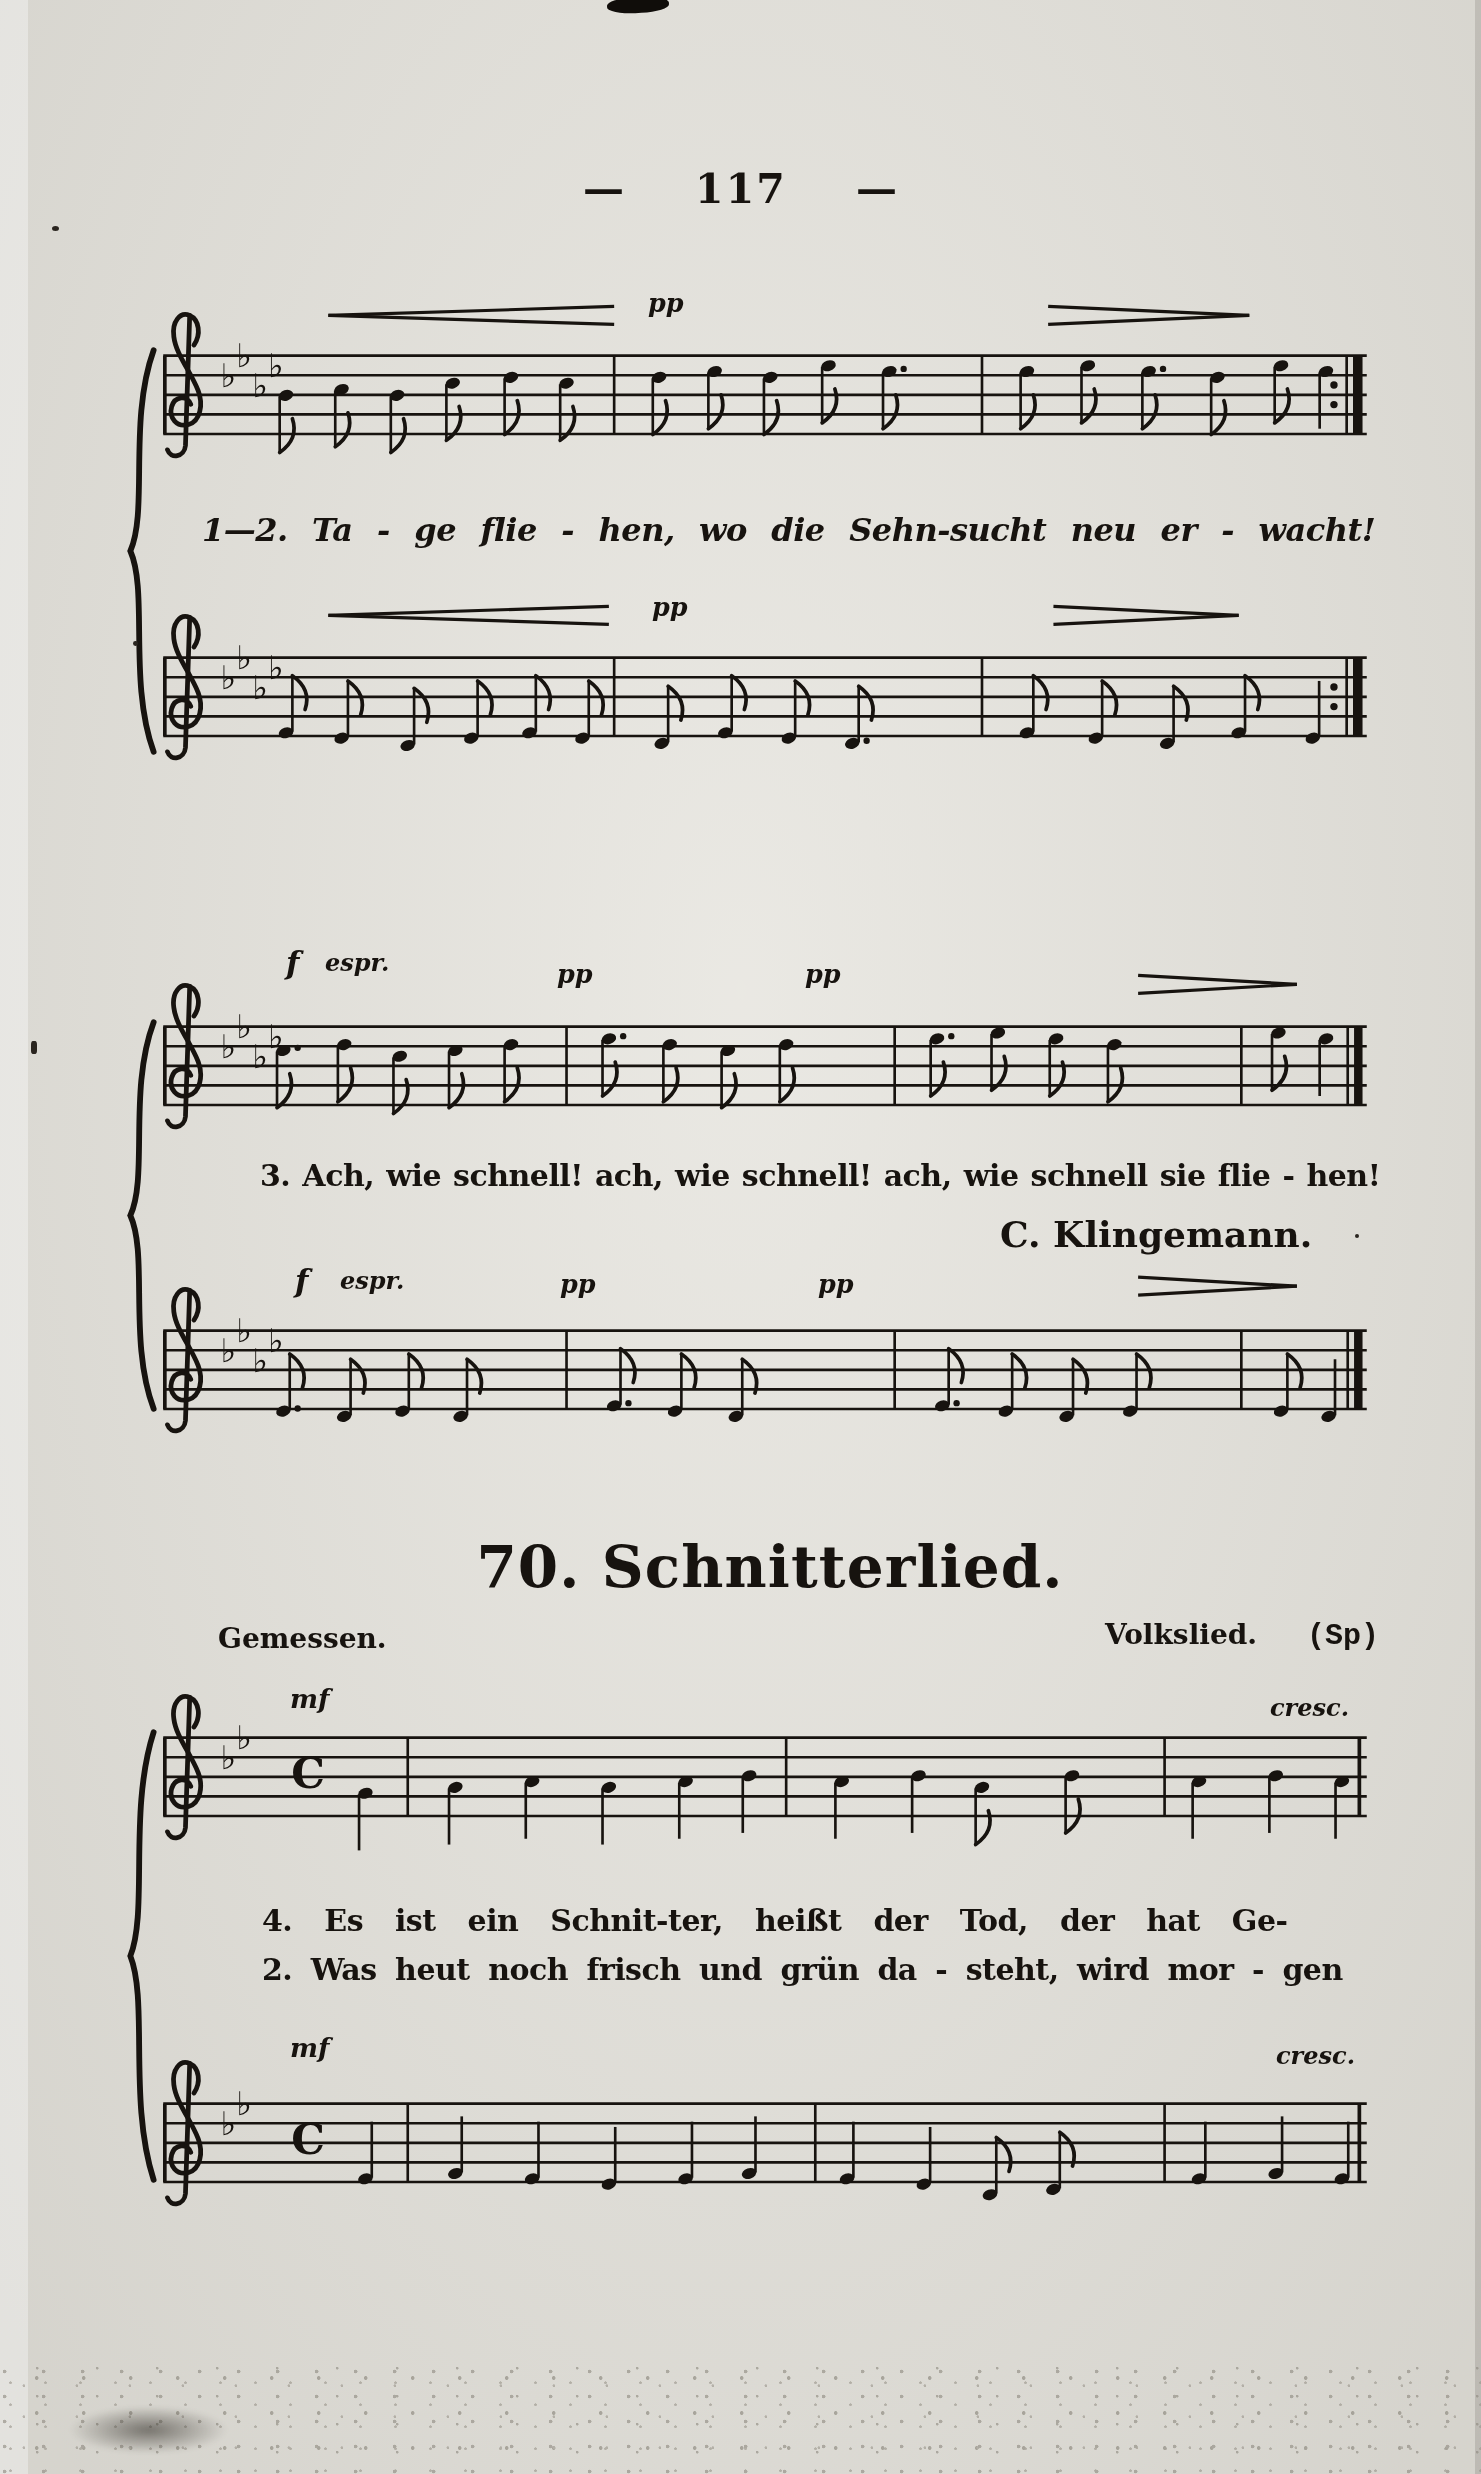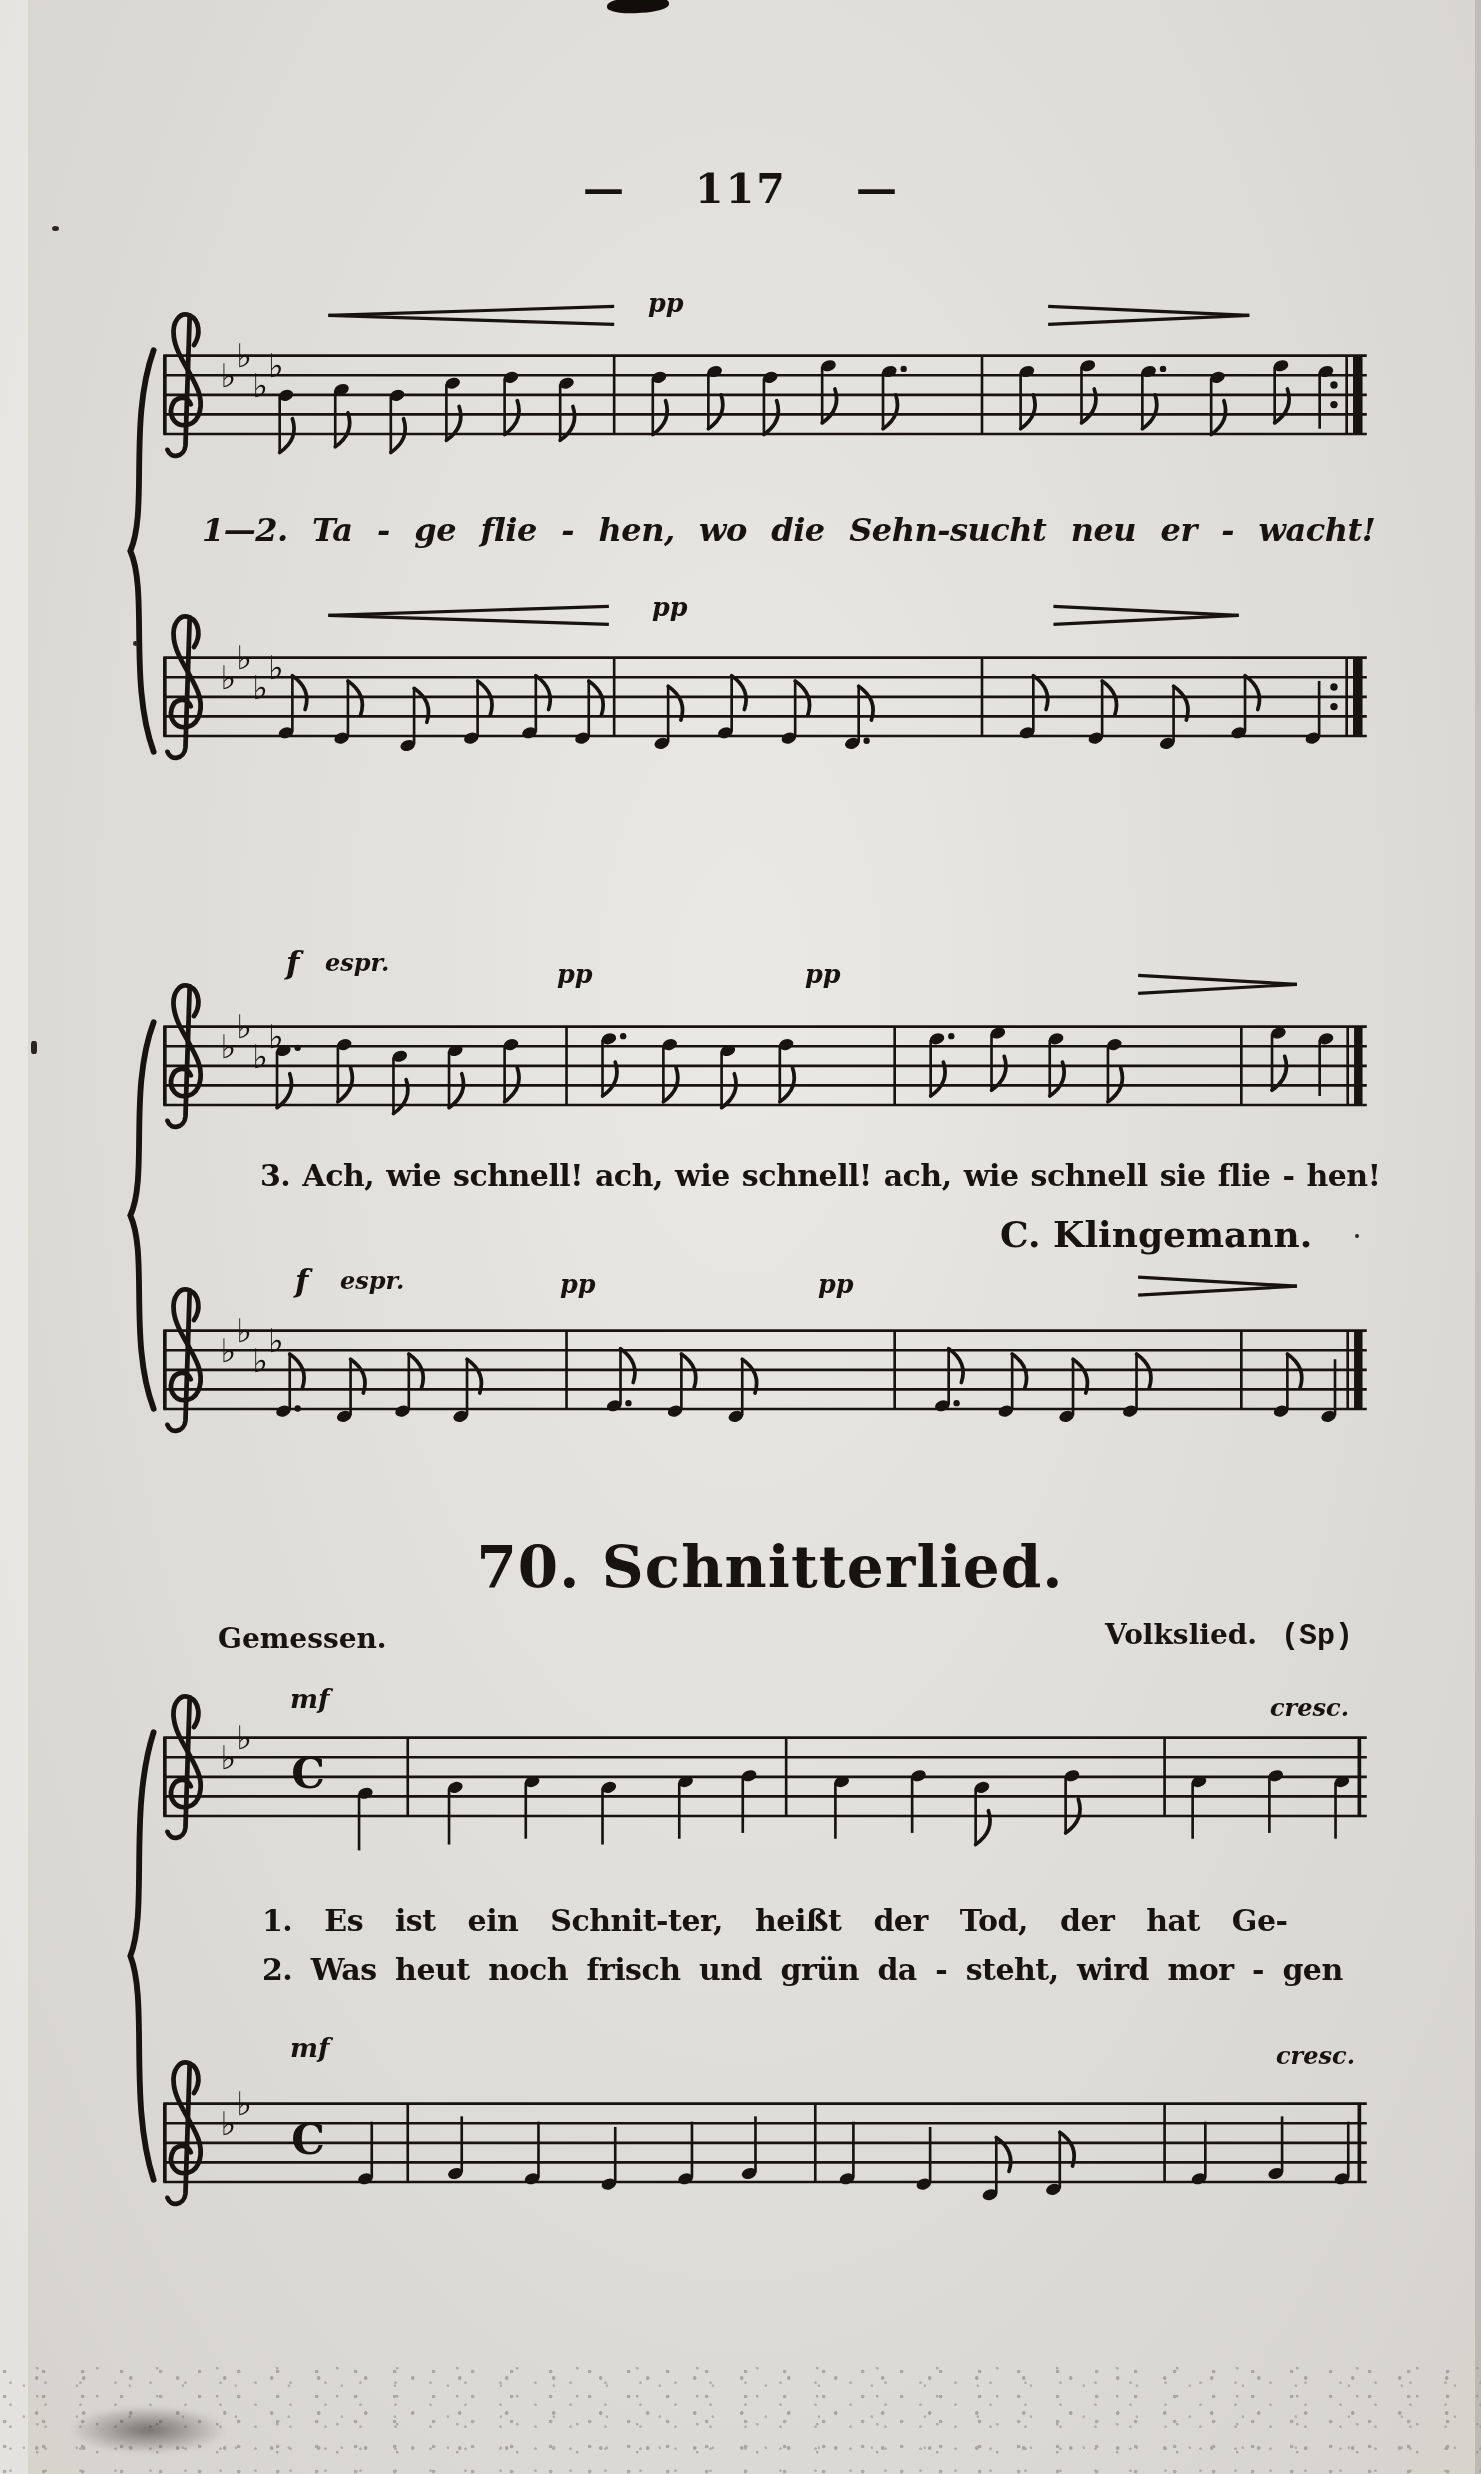--- a/index.html
+++ b/index.html
@@ -12,21 +12,21 @@
   .page-number{position:absolute;left:0;top:165px;width:1482px;display:flex;justify-content:center;
         align-items:center;gap:69px;font-size:41px;font-weight:bold;letter-spacing:2.1px;z-index:4;}
   .lyrics{position:absolute;font-weight:bold;white-space:nowrap;z-index:4;letter-spacing:-0.5px;}
   .lyrics-1{left:202px;top:511px;font-size:32px;word-spacing:13.8px;font-style:italic;}
   .lyrics-2{left:260px;top:1158px;font-size:30px;word-spacing:2.1px;}
   .composer{position:absolute;left:1000px;top:1213px;width:344px;text-align:left;
         font-size:36px;font-weight:bold;z-index:4;}
   .title{position:absolute;left:0;top:1533px;width:1482px;margin:0;text-align:center;
         font-size:58px;font-weight:bold;letter-spacing:1.1px;transform:translateX(29px);z-index:4;}
   .tempo{position:absolute;left:218px;top:1622px;font-size:28px;font-weight:bold;z-index:4;}
-  .attribution{position:absolute;left:1105px;top:1618px;display:flex;gap:24px;align-items:baseline;z-index:4;}
+  .attribution{position:absolute;left:1105px;top:1618px;display:flex;gap:50px;align-items:baseline;z-index:4;}
   .attribution .src{font-size:28px;font-weight:bold;}
   .attribution .sp{font-size:30px;font-weight:bold;font-family:Liberation Mono, monospace;}
   .verse{letter-spacing:-0.5px;}
   .verse-1{left:262px;top:1903px;font-size:30px;word-spacing:22px;}
   .verse-2{left:262px;top:1952px;font-size:30px;word-spacing:8.5px;}
   .dyn{position:absolute;font-style:italic;font-weight:bold;z-index:4;white-space:nowrap;
         font-family:"DejaVu Serif",serif;text-align:right;}
   #music-layer{position:absolute;inset:0;z-index:2;}
   #music-layer svg{position:absolute;overflow:visible;}
   #music-layer svg text{fill:#17130f;font-family:"DejaVu Sans",sans-serif;}
@@ -633,21 +633,21 @@
   <div class="lyrics lyrics-1">1—2. Ta - ge flie - hen, wo die Sehn-sucht neu er - wacht!</div>
   <div class="lyrics lyrics-2">3. Ach, wie schnell! ach, wie schnell! ach, wie schnell sie flie - hen!</div>
   <div class="composer">C. Klingemann.</div>
 
   <h1 class="title">70. Schnitterlied.</h1>
   <div class="tempo">Gemessen.</div>
   <div class="attribution">
     <span class="src">Volkslied.</span>
     <span class="sp">(Sp)</span>
   </div>
-  <div class="lyrics verse verse-1">1. Es ist ein Schnit-ter, heißt der Tod, der hat Ge-</div>
+  <div class="lyrics verse verse-1">4. Es ist ein Schnit-ter, heißt der Tod, der hat Ge-</div>
   <div class="lyrics verse verse-2">2. Was heut noch frisch und grün da - steht, wird mor - gen</div>
 
   <div class="blob"></div>
   <div class="speck" style="left:52px;top:226px;width:7.4px;height:5.3px;"></div>
   <div class="speck" style="left:133px;top:641px;width:4.8px;height:4.8px;"></div>
   <div class="speck" style="left:31px;top:1041px;width:6.3px;height:12.7px;border-radius:30%;"></div>
   <div class="speck" style="left:1355px;top:1234px;width:4.2px;height:4.2px;"></div>
   <div class="noise-band"></div>
   <div class="smudge"></div>
 <span class="dyn" style="left: 648px; top: 288px; font-size: 25.4px;">pp</span>

